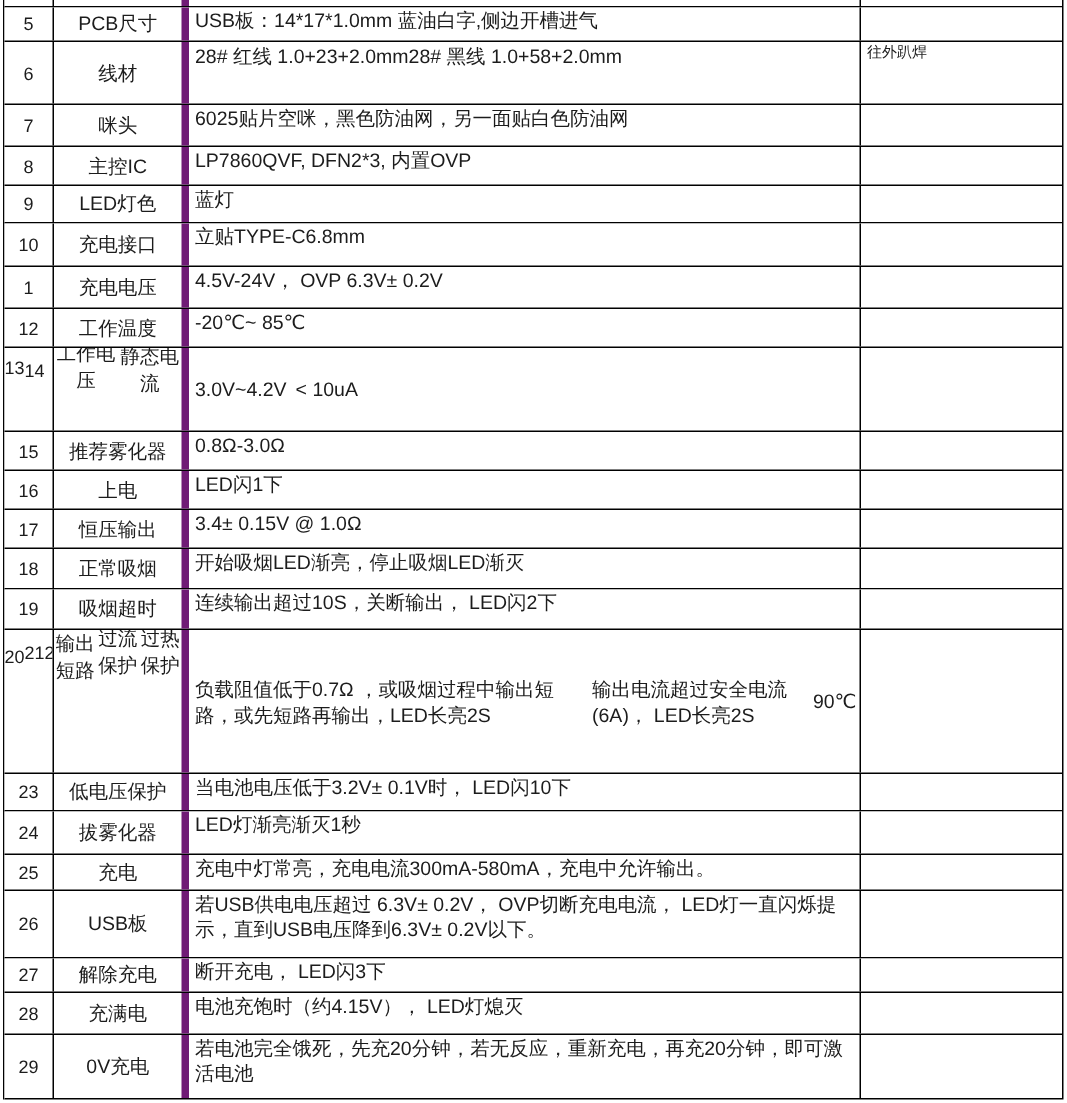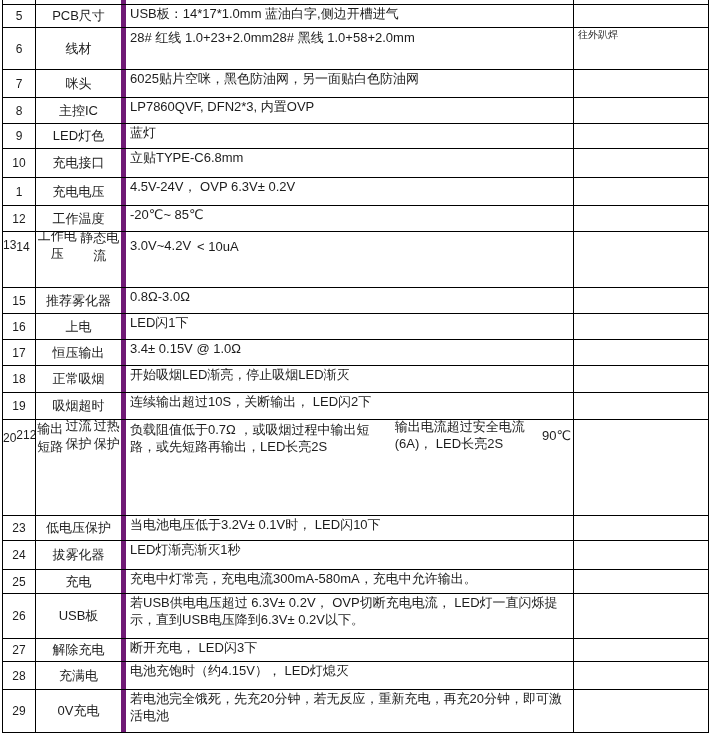--- a/index.html
+++ b/index.html
@@ -13,21 +13,21 @@
     border-left:1px solid #000; border-right:1px solid #000;
   }
   .row {
     display:flex; align-items:stretch;
     border-bottom:1px solid #000; box-sizing:border-box;
     background:#fff;
   }
   .c1,.c2,.c3,.c4 { box-sizing:border-box; overflow:hidden; }
   .c1 { width:33px;  border-right:1px solid #000; }
   .c2 { width:90px;  border-right:5px solid #701a75; }
-  .c3 { flex:1;      border-right:1px solid #000; }
+  .c3 { flex:1;      border-right:1px solid #000;align-items:center; }
   .c4 { width:134px; }
   .cc { display:flex; align-items:center; justify-content:center; text-align:center; }
   .cl { display:flex; align-items:flex-start; padding-left:4px; padding-right:2px; }
   .num   { font-size:12px; }
   .label { font-size:13px; }
   .desc  { font-size:13px; line-height:17px; }
   .remark{ font-size:10px; }
   .lines { display:flex; flex-direction:row; }
   .lines .desc { line-height:19px; }
   .group-col { display:flex; }

